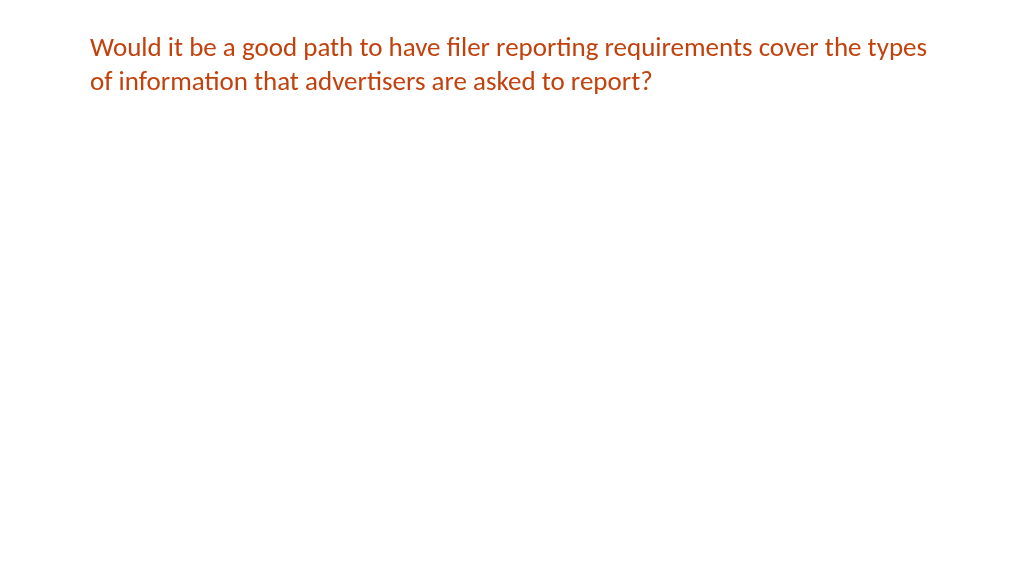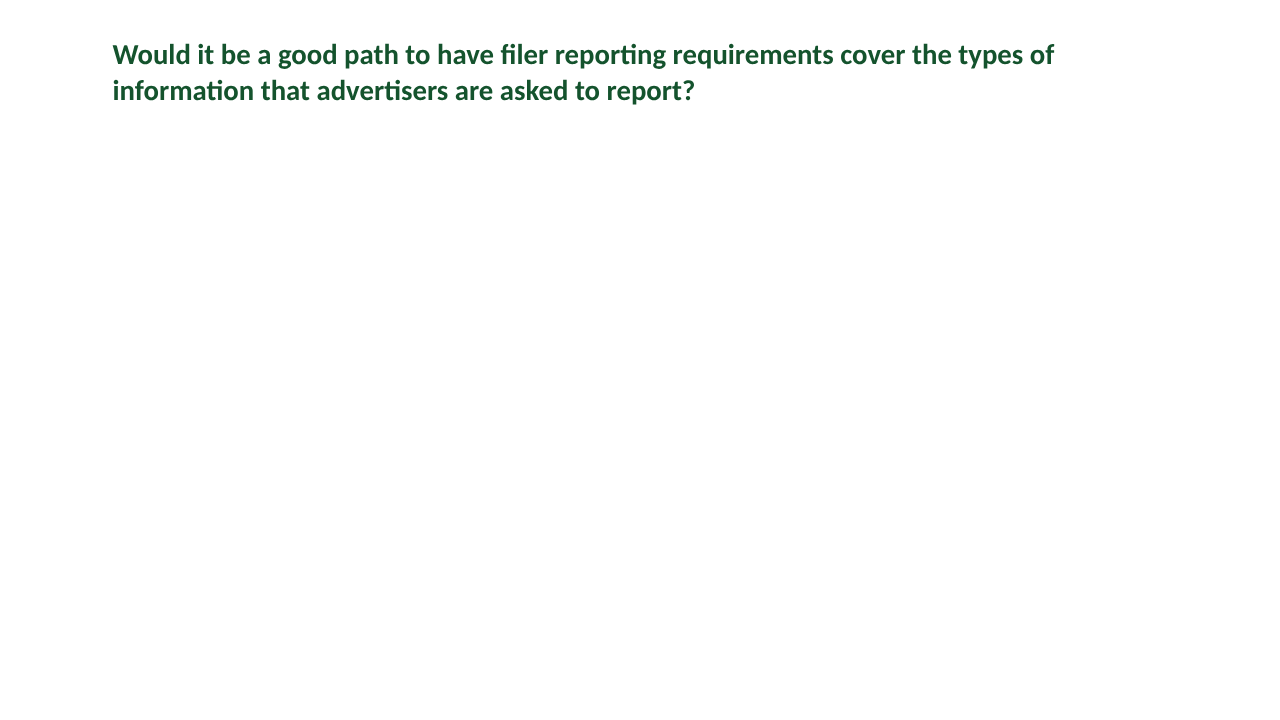--- a/index.html
+++ b/index.html
@@ -8,23 +8,23 @@
       box-sizing: border-box;
     }
     body {
       width: 1024px;
       height: 576px;
       background: #ffffff;
       font-family: Calibri, "Segoe UI", Arial, sans-serif;
       padding: 30px 90px;
     }
     .heading {
-      font-size: 23px;
+      font-size: 27px;
       line-height: 1.25;
-      color: #14532d;
-      font-weight: 700;
+      color: #c2410c;
+      font-weight: 400;
       max-width: 850px;
     }
   </style>
 </head>
 <body>
 
 <div class="heading">Would it be a good path to have filer reporting requirements cover the types of information that advertisers are asked to report?</div>
 
 </body></html>

